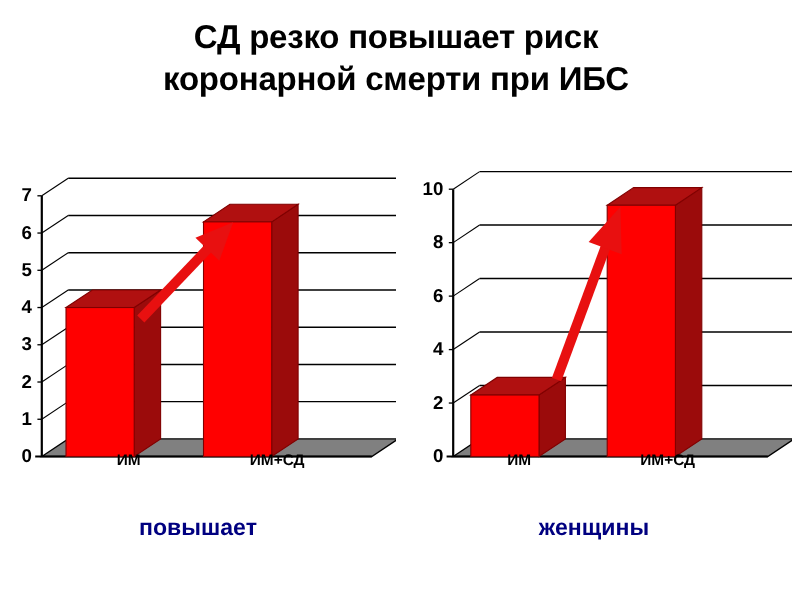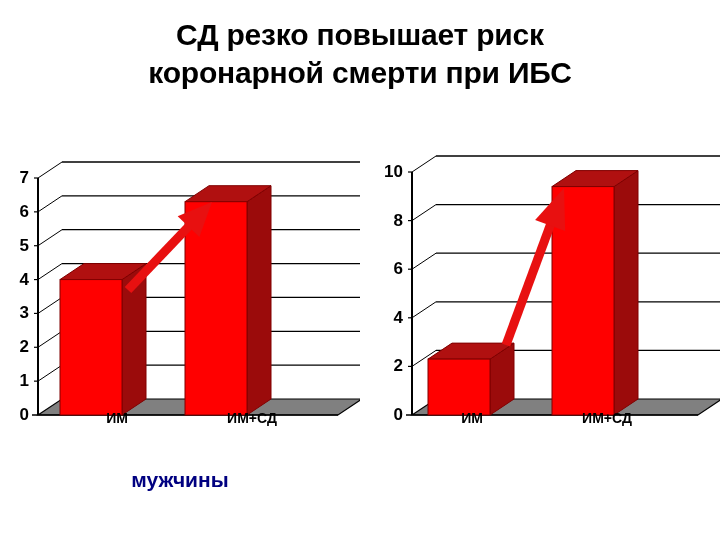--- a/index.html
+++ b/index.html
@@ -141,21 +141,21 @@
         <g>
           <line x1="128" y1="140" x2="196.74048599831673" y2="67.98615752557295" stroke="#E81010" stroke-width="9" stroke-linecap="butt"></line>
           <polygon points="212,52 199.37415777494857,86.95122470111896 177.6734914506414,66.23695230064395" fill="#E81010"></polygon>
         </g>
       </svg>
   </div>
   <div class="cat-labels">
     <div class="cat-label" style="left:50px; width:110px;">ИМ</div>
     <div class="cat-label" style="left:175px; width:130px;">ИМ+СД</div>
   </div>
-  <div class="group-caption">мужчины</div>
+  <div class="group-caption">повышает</div>
 </div>
 
 <div class="chart-panel" id="chart-panel-women">
   <div class="plot">
     <svg width="360" height="290" viewBox="0 0 360 290" id="svg-women">
         <line x1="76" y1="200.4" x2="362" y2="200.4" stroke="#000000" stroke-width="1.3"></line>
         <line x1="52" y1="216.4" x2="76" y2="200.4" stroke="#000000" stroke-width="1"></line>
         <line x1="76" y1="151.8" x2="362" y2="151.8" stroke="#000000" stroke-width="1.3"></line>
         <line x1="52" y1="167.8" x2="76" y2="151.8" stroke="#000000" stroke-width="1"></line>
         <line x1="76" y1="103.19999999999999" x2="362" y2="103.19999999999999" stroke="#000000" stroke-width="1.3"></line>
@@ -191,13 +191,14 @@
         <g>
           <line x1="146" y1="195" x2="194.99006763434303" y2="62.388954851864554" stroke="#E81010" stroke-width="9" stroke-linecap="butt"></line>
           <polygon points="204,38 205.1471531924444,81.06604276634975 175.12997799014957,69.97689523938733" fill="#E81010"></polygon>
         </g>
       </svg>
   </div>
   <div class="cat-labels">
     <div class="cat-label" style="left:45px; width:110px;">ИМ</div>
     <div class="cat-label" style="left:170px; width:130px;">ИМ+СД</div>
   </div>
+  <div class="group-caption">женщины</div>
 </div>
 
 </body></html>

